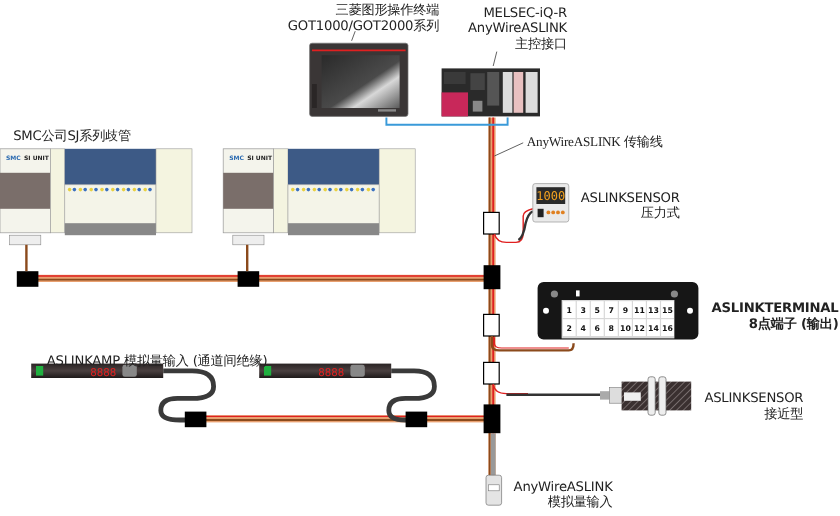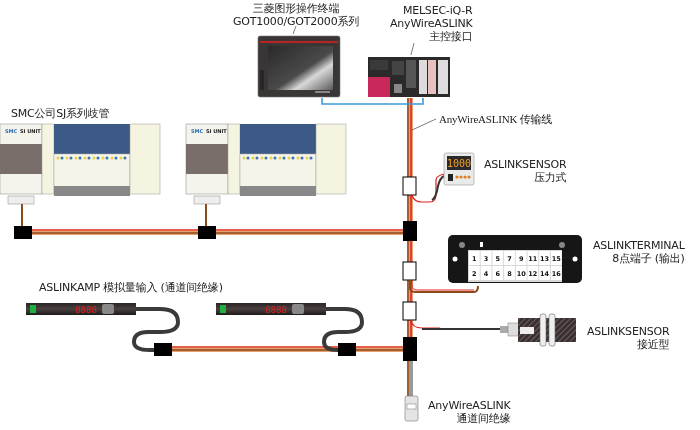--- a/index.html
+++ b/index.html
@@ -1,19 +1,19 @@
 <!DOCTYPE html>
 <html><head>
 <meta charset="utf-8">
 <style>
   html, body { margin:0; padding:0; background:#ffffff; }
   body { width:700px; height:430px; position:relative; overflow:hidden;
          font-family:"DejaVu Sans", "Liberation Sans", sans-serif; color:#222; }
   .label { position:absolute; font-size:11px; line-height:13px; color:#222; white-space:nowrap; letter-spacing:-0.2px;text-align:right; }
-  .center { text-align:center; }
+  .center { text-align:right; }
   svg.diagram { position:absolute; left:0; top:0; }
 </style>
 </head>
 <body>
 
 <svg class="diagram" width="700" height="430" viewBox="0 0 700 430">
   <defs>
     <linearGradient id="screenGrad" x1="0" y1="0" x2="1" y2="1">
       <stop offset="0" stop-color="#2a2a2a"></stop>
       <stop offset="0.55" stop-color="#4a4a4a"></stop>
@@ -253,25 +253,25 @@
   <div>MELSEC-iQ-R</div>
   <div>AnyWireASLINK</div>
   <div>主控接口</div>
 </div>
 <div class="label" style="left:11px; top:83px;margin-top:24px;">SMC公司SJ系列歧管</div>
 <div class="label" style="left:439px; top:113px;font-family:Liberation Serif, serif;">AnyWireASLINK 传输线</div>
 <div class="label" style="left:484px; top:158px;">
   <div>ASLINKSENSOR</div>
   <div>压力式</div>
 </div>
-<div class="label" style="left:593px; top:239px;">
+<div class="label" style="left:593px; top:250px;font-weight:bold;">
   <div>ASLINKTERMINAL</div>
   <div>8点端子 (输出)</div>
 </div>
-<div class="label" style="left:39px; top:281px;">ASLINKAMP 模拟量输入 (通道间绝缘)</div>
+<div class="label" style="left:39px; top:294px;">ASLINKAMP 模拟量输入 (通道间绝缘)</div>
 <div class="label" style="left:587px; top:325px;">
   <div>ASLINKSENSOR</div>
   <div>接近型</div>
 </div>
 <div class="label" style="left:428px; top:399px;">
   <div>AnyWireASLINK</div>
-  <div>通道间绝缘</div>
+  <div>模拟量输入</div>
 </div>
 
 </body></html>

